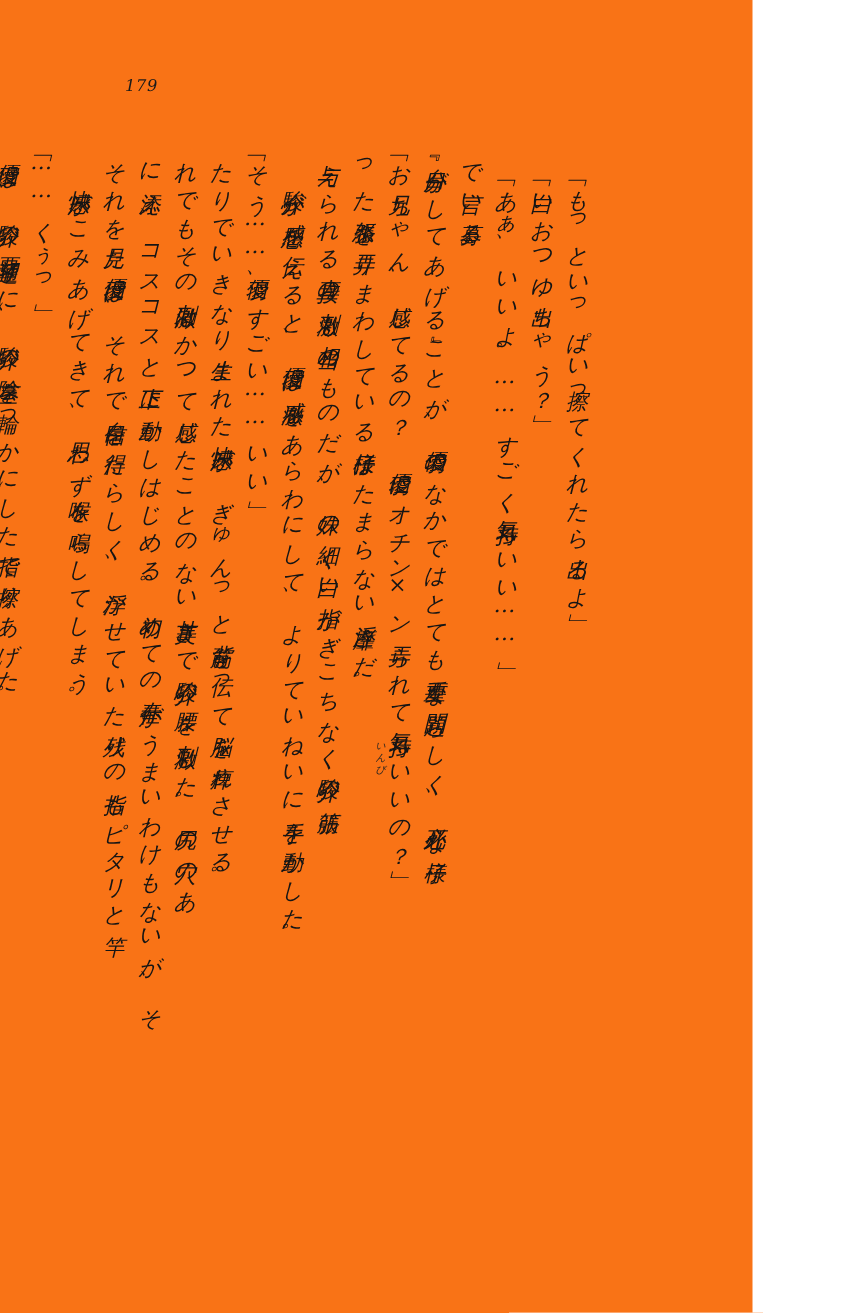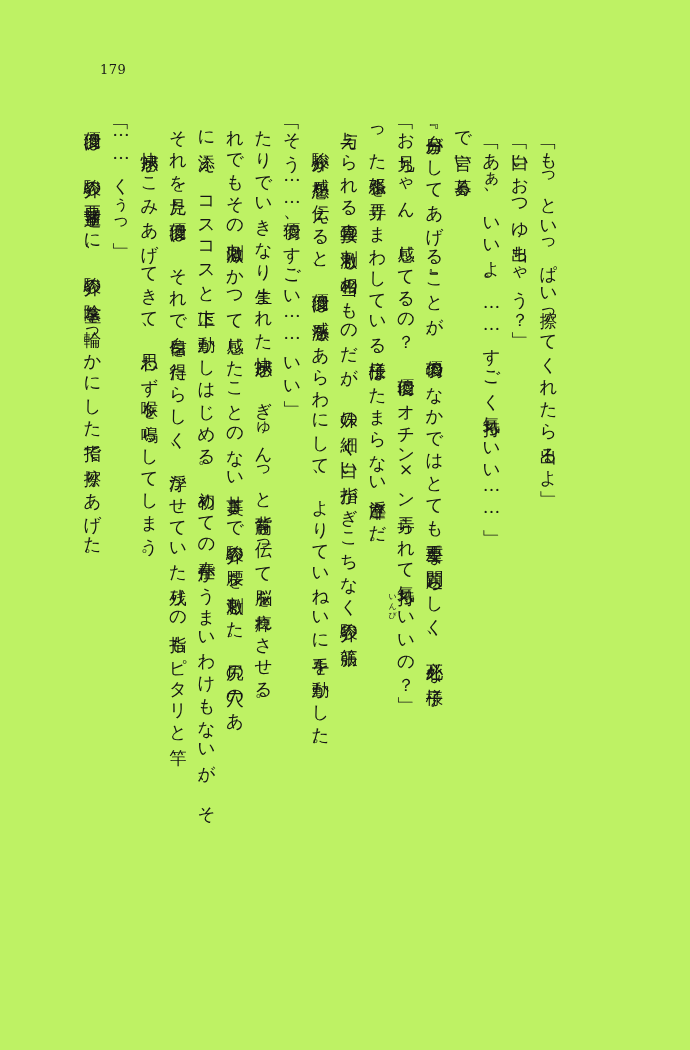--- a/index.html
+++ b/index.html
@@ -9,23 +9,24 @@
   }
   body {
     width: 690px;
     height: 1050px;
     overflow: hidden;
     font-family: "DejaVu Serif", "Liberation Serif", serif;
     color: #111111;
   }
   .page {
     position: relative;
-    width: 690px;
+    width: 602px;
     height: 1050px;
-    background: #bef264;
+    background: #f97316;
+    font-style: italic;
   }
   .page-number {
     position: absolute;
     top: 62px;
     left: 100px;
     font-size: 13px;
     letter-spacing: 0.5px;
     color: #1a1a1a;
     font-family: "DejaVu Serif", "Liberation Serif", serif;
   }

